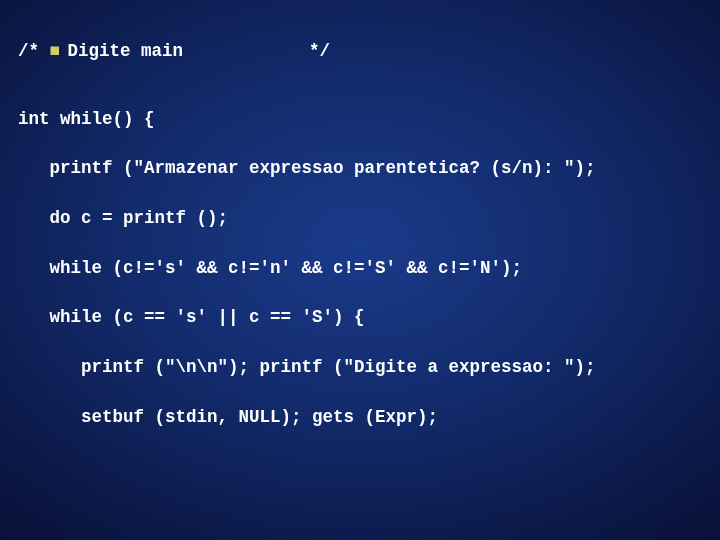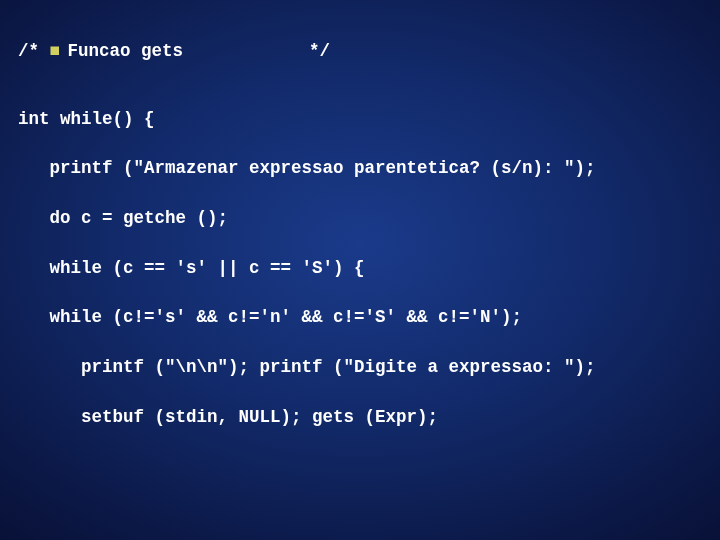--- a/index.html
+++ b/index.html
@@ -32,26 +32,26 @@
     color: #d0d060;
     display: inline-block;
     width: 18px;
     text-align: left;
   }
 </style>
 </head>
 <body>
 
 <div class="slide">
-<div class="title-row"><span>/*</span> <span class="dot">■</span><span>Funcao gets</span>            <span>*/</span></div>
+<div class="title-row"><span>/*</span> <span class="dot">■</span><span>Digite main</span>            <span>*/</span></div>
 <div>int while() {</div>
 <div>   printf ("Armazenar expressao parentetica? (s/n): ");</div>
-<div>   do c = getche ();</div>
+<div>   do c = printf ();</div>
+<div>   while (c!='s' &amp;&amp; c!='n' &amp;&amp; c!='S' &amp;&amp; c!='N');</div>
 <div>   while (c == 's' || c == 'S') {</div>
-<div>   while (c!='s' &amp;&amp; c!='n' &amp;&amp; c!='S' &amp;&amp; c!='N');</div>
 <div>      printf ("\n\n"); printf ("Digite a expressao: ");</div>
 <div>      setbuf (stdin, NULL); gets (Expr);</div>
 
 
 
 
 
 
 
 

